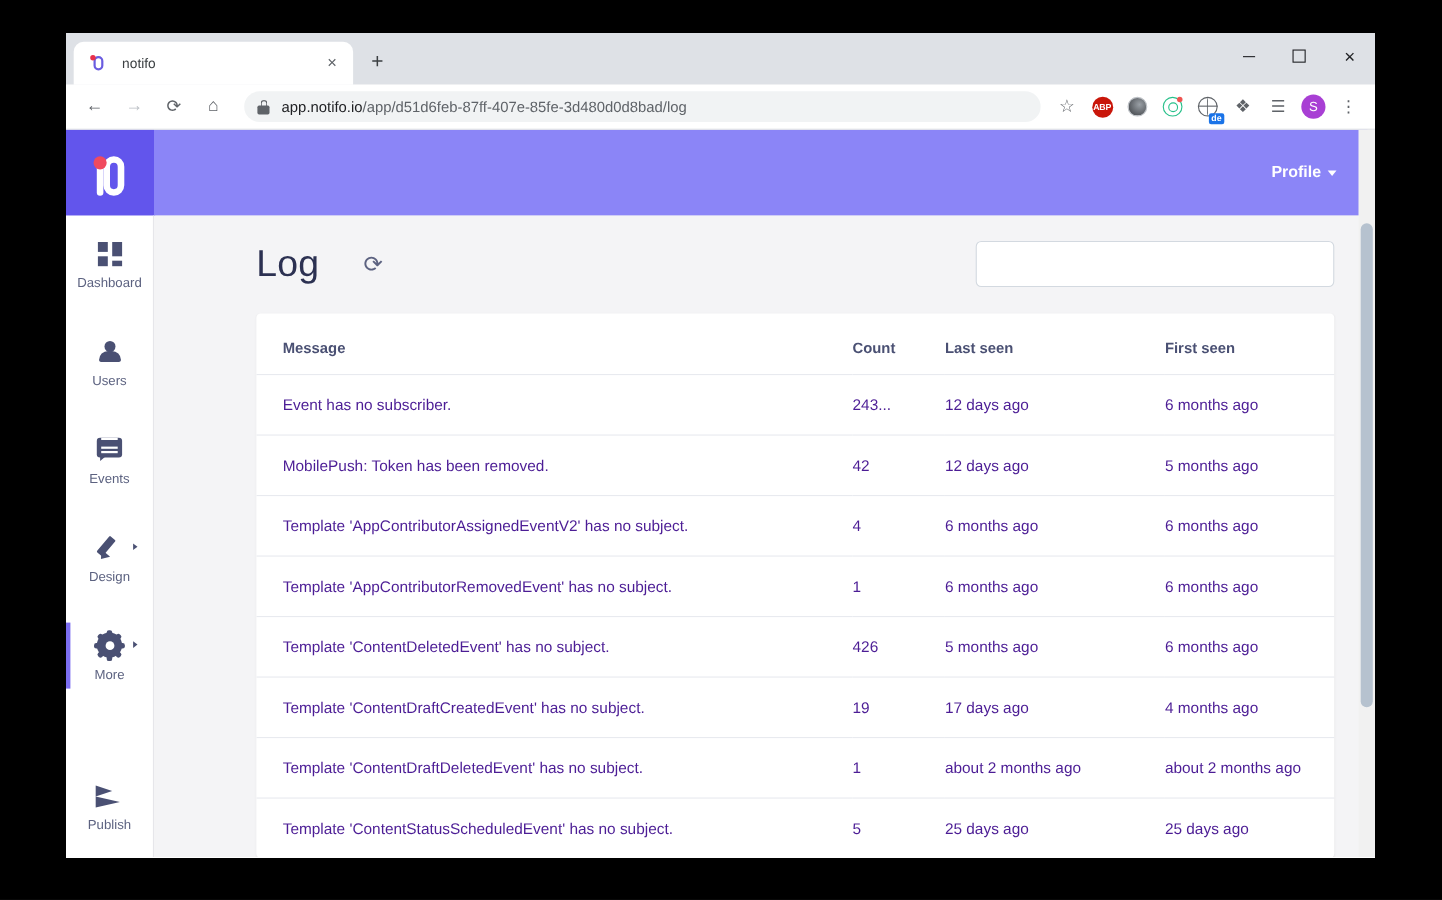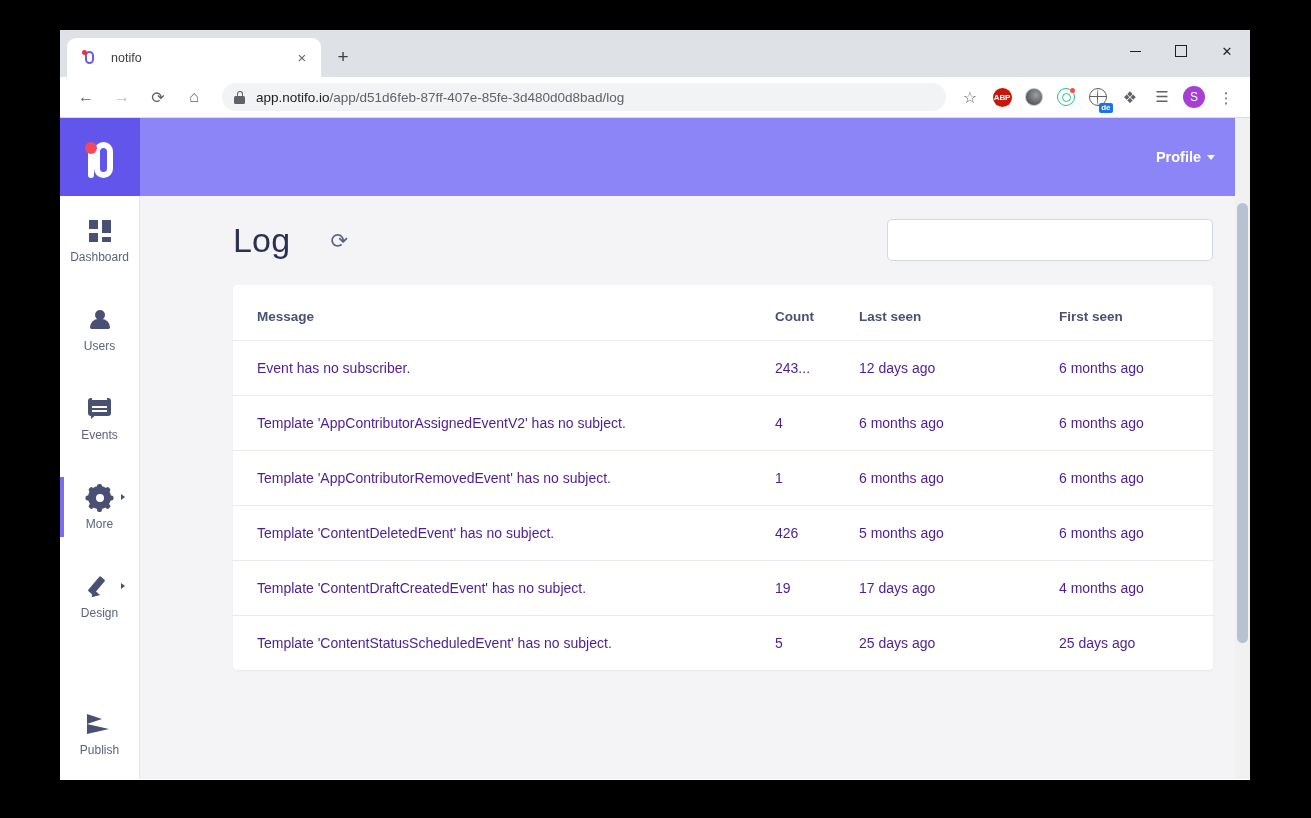--- a/index.html
+++ b/index.html
@@ -732,46 +732,46 @@
         <span class="nav-icon-wrap">
           <span class="ico-chat">
             <span class="bubble"></span>
             <span class="line"></span>
               <span class="line"></span>
               <span class="line"></span>
             <span class="tail"></span>
           </span>
         </span>
         <span class="nav-label">Events</span>
+      </div>
+
+      <div class="nav-item">
+        <span class="nav-icon-wrap">
+          <span class="ico-pencil">
+              <span class="shaft"></span>
+              <span class="tip"></span>
+            </span>
+          <span class="nav-chevron"></span>
+        </span>
+        <span class="nav-label">Design</span>
       </div>
 
       <div class="nav-item active">
         <span class="nav-icon-wrap">
           <span class="ico-gear">
             <span class="tooth"></span>
               <span class="tooth t2"></span>
             <span class="tooth t3"></span>
               <span class="tooth t4"></span>
             <span class="ring"></span>
               <span class="hole"></span>
           </span>
           <span class="nav-chevron"></span>
         </span>
         <span class="nav-label">More</span>
-      </div>
-
-      <div class="nav-item">
-        <span class="nav-icon-wrap">
-          <span class="ico-pencil">
-              <span class="shaft"></span>
-              <span class="tip"></span>
-            </span>
-          <span class="nav-chevron"></span>
-        </span>
-        <span class="nav-label">Design</span>
       </div>
 
       <div class="nav-item pad-bottom">
         <span class="nav-icon-wrap">
           <span class="ico-send">
               <span class="a"></span>
               <span class="b"></span>
             </span>
         </span>
         <span class="nav-label">Publish</span>
@@ -796,20 +796,26 @@
               <th class="c-last">Last seen</th>
               <th class="c-first">First seen</th>
             </tr>
           </thead>
           <tbody>
             <tr>
               <td class="c-message">Event has no subscriber.</td>
               <td>243...</td>
               <td>12 days ago</td>
               <td>6 months ago</td>
+            </tr>
+            <tr>
+              <td class="c-message">MobilePush: Token has been removed.</td>
+              <td>42</td>
+              <td>12 days ago</td>
+              <td>5 months ago</td>
             </tr>
             <tr>
               <td class="c-message">Template 'AppContributorAssignedEventV2' has no subject.</td>
               <td>4</td>
               <td>6 months ago</td>
               <td>6 months ago</td>
             </tr>
             <tr>
               <td class="c-message">Template 'AppContributorRemovedEvent' has no subject.</td>
               <td>1</td>
@@ -822,20 +828,26 @@
               <td>5 months ago</td>
               <td>6 months ago</td>
             </tr>
             <tr>
               <td class="c-message">Template 'ContentDraftCreatedEvent' has no subject.</td>
               <td>19</td>
               <td>17 days ago</td>
               <td>4 months ago</td>
             </tr>
             <tr>
+              <td class="c-message">Template 'ContentDraftDeletedEvent' has no subject.</td>
+              <td>1</td>
+              <td>about 2 months ago</td>
+              <td>about 2 months ago</td>
+            </tr>
+            <tr>
               <td class="c-message">Template 'ContentStatusScheduledEvent' has no subject.</td>
               <td>5</td>
               <td>25 days ago</td>
               <td>25 days ago</td>
             </tr>
           </tbody>
         </table>
       </div>
 
     </div>

